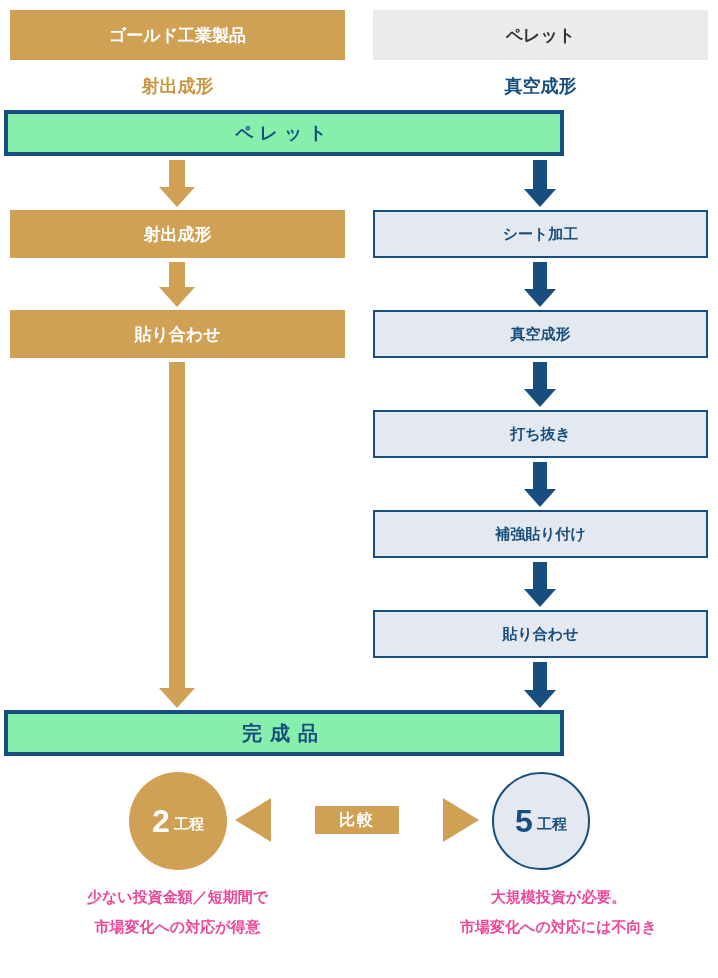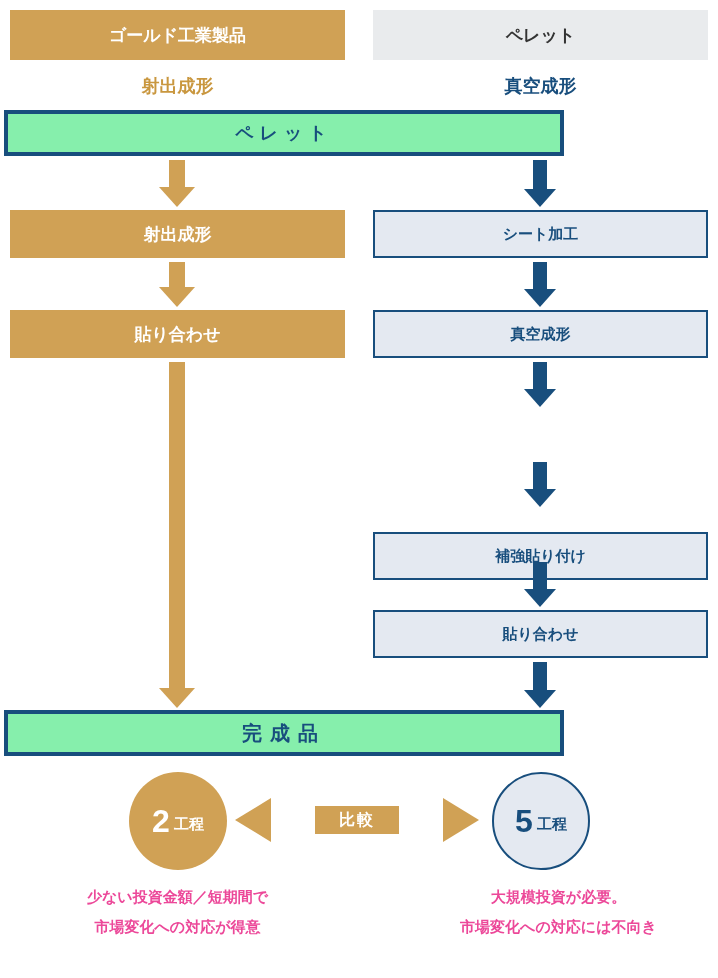--- a/index.html
+++ b/index.html
@@ -108,25 +108,26 @@
   <div class="step-blue" style="top:210px;">シート加工</div>
   <div class="v-arrow navy-arrow" style="left:524px; top:262px; height:45px;">
     <div class="shaft"></div>
     <div class="head"></div>
   </div>
   <div class="step-blue" style="top:310px;">真空成形</div>
   <div class="v-arrow navy-arrow" style="left:524px; top:362px; height:45px;">
     <div class="shaft"></div>
     <div class="head"></div>
   </div>
+  <div class="step-blue" style="top:410px;">打ち抜き</div>
   <div class="v-arrow navy-arrow" style="left:524px; top:462px; height:45px;">
     <div class="shaft"></div>
     <div class="head"></div>
   </div>
-  <div class="step-blue" style="top:532px;">補強貼り付け</div>
+  <div class="step-blue" style="top:510px;">補強貼り付け</div>
   <div class="v-arrow navy-arrow" style="left:524px; top:562px; height:45px;">
     <div class="shaft"></div>
     <div class="head"></div>
   </div>
   <div class="step-blue" style="top:610px;">貼り合わせ</div>
   <div class="v-arrow navy-arrow" style="left:524px; top:662px; height:46px;">
     <div class="shaft"></div>
     <div class="head"></div>
   </div>
 

